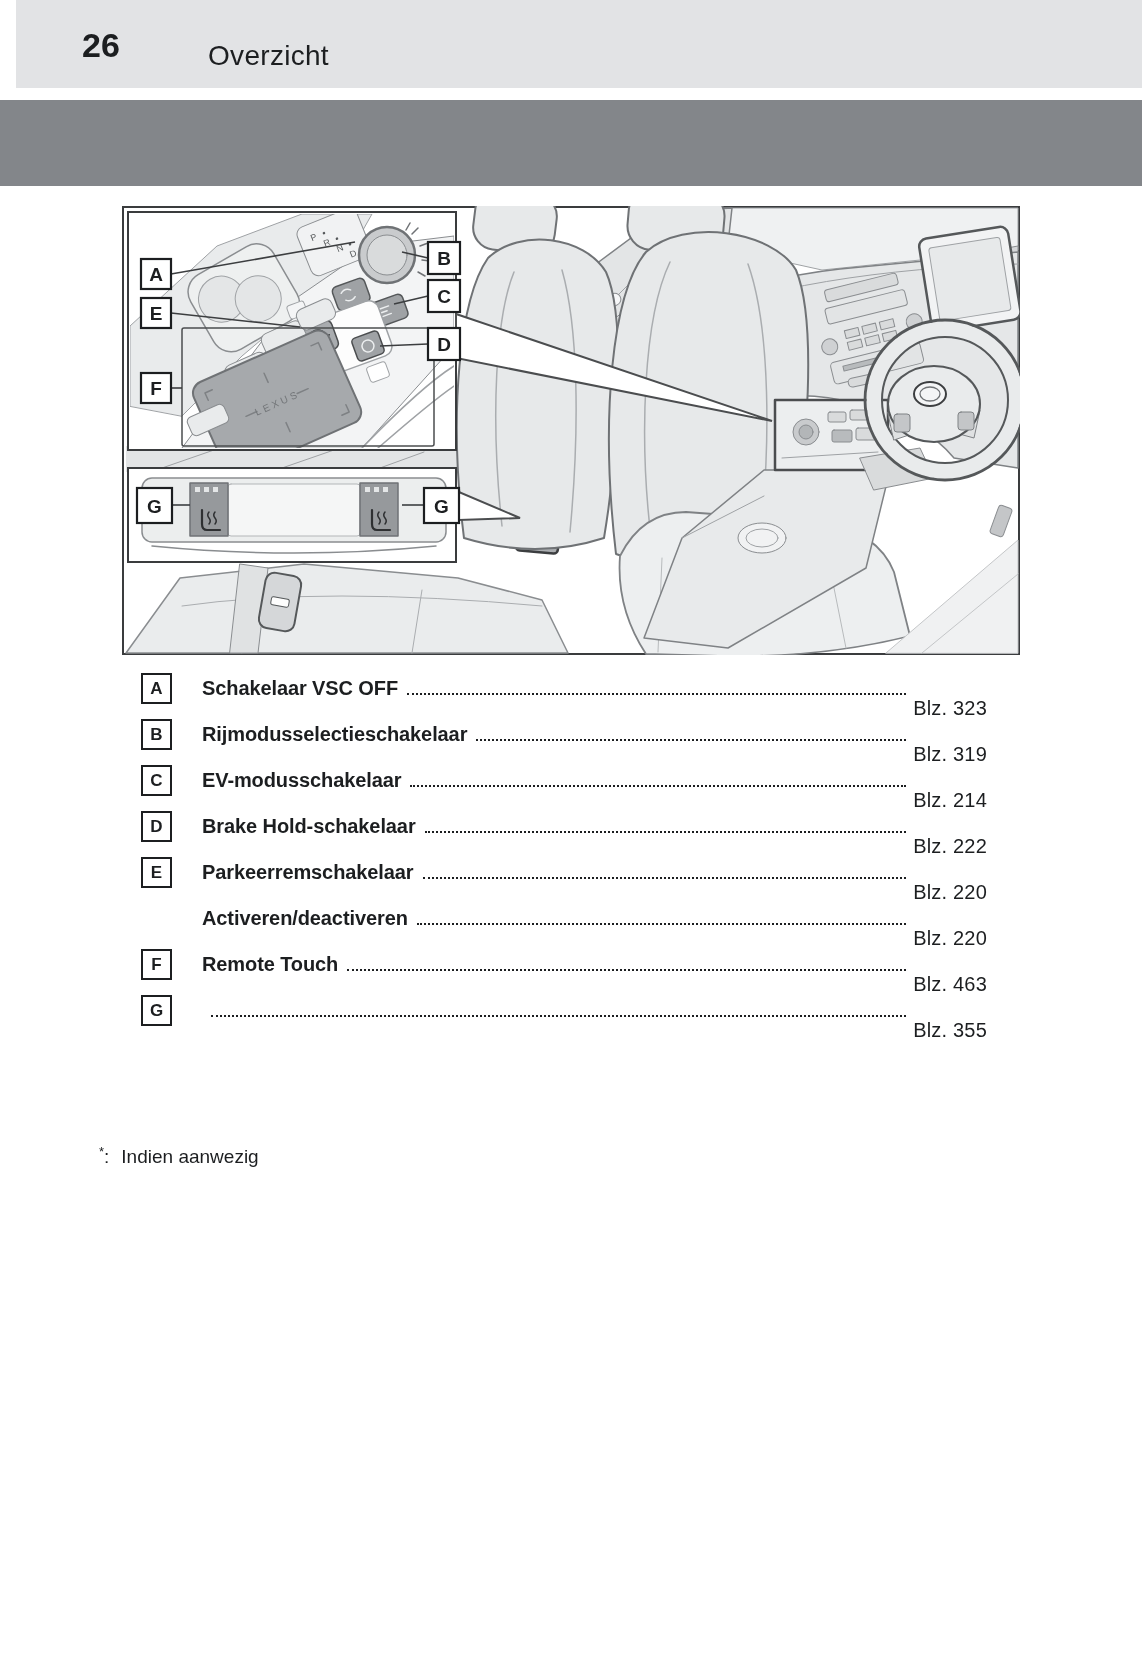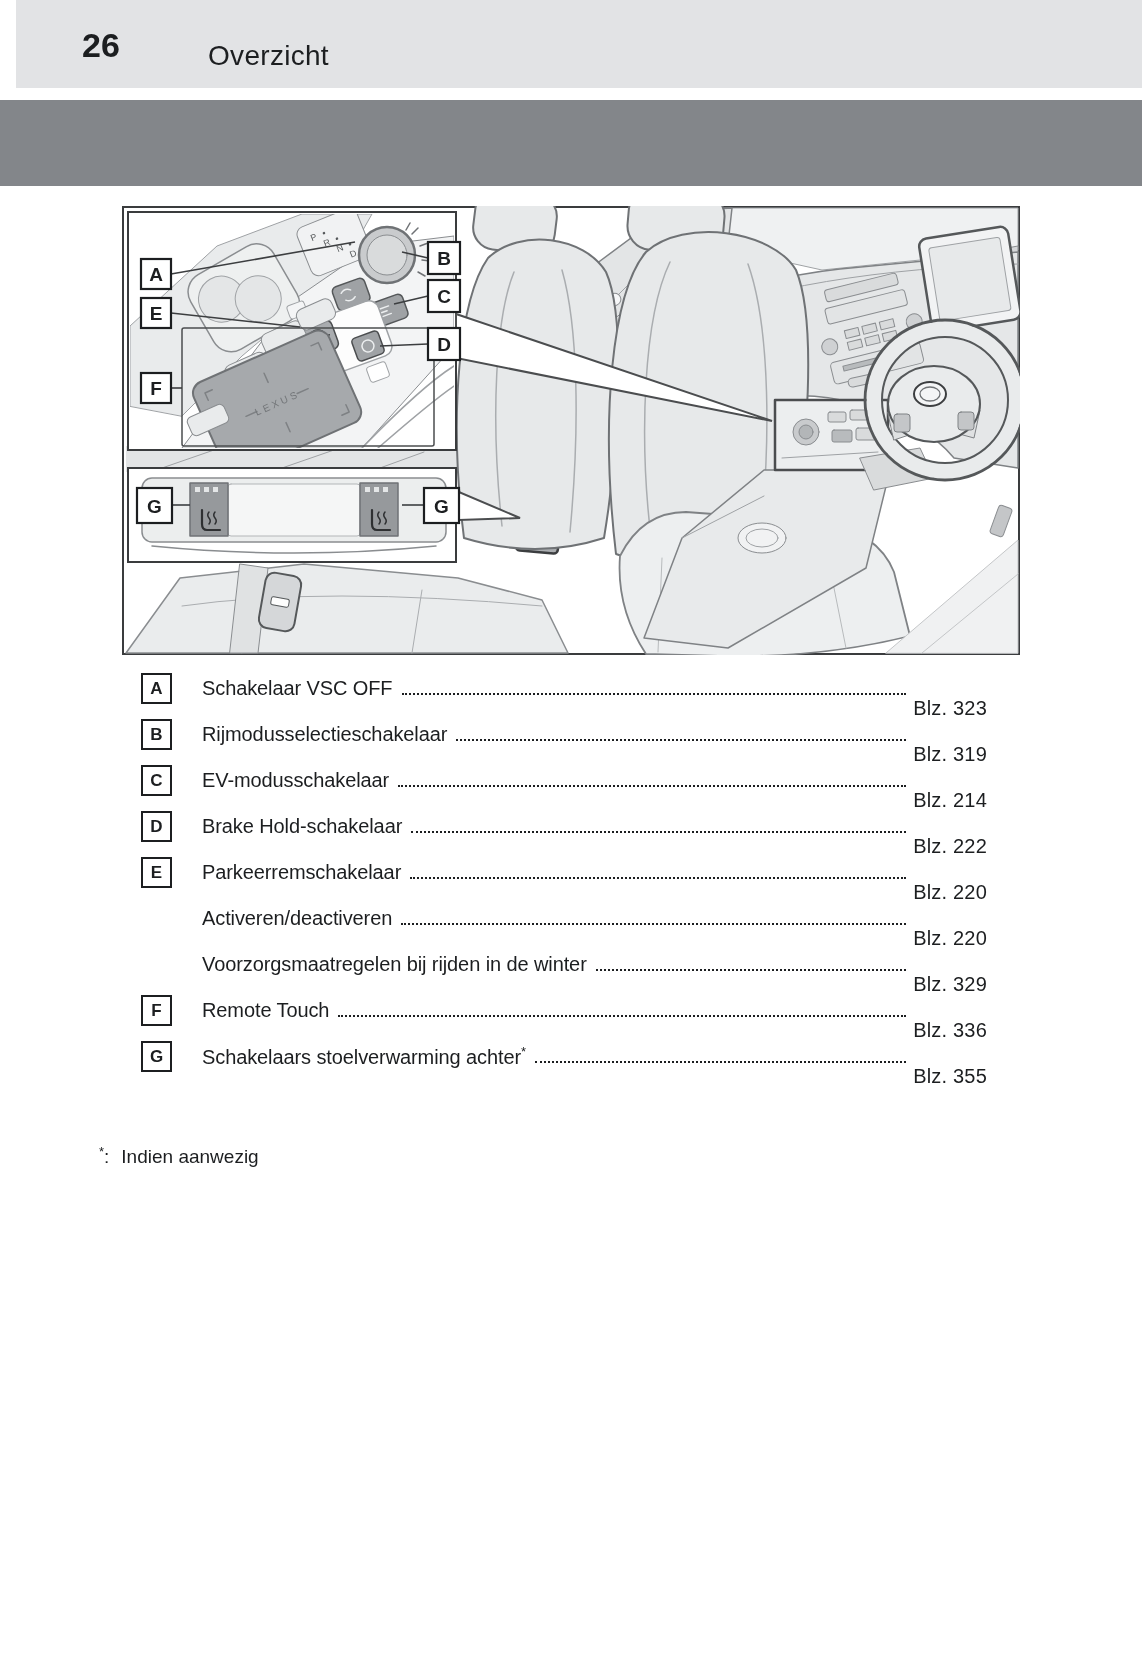--- a/index.html
+++ b/index.html
@@ -13,21 +13,21 @@
   .gray-band{position:absolute;left:0;top:100px;width:1142px;height:86px;background:#83868a;}
   .figure-wrap{position:absolute;left:122px;top:206px;width:898px;height:449px;}
   .toc{position:absolute;left:141px;top:665px;width:846px;}
   .toc-row{display:flex;align-items:center;height:46px;font-size:20px;}
   .letter-box{
     width:27px;height:27px;border:2px solid #1c1e20;flex:0 0 auto;margin-right:30px;
     display:flex;align-items:center;justify-content:center;
     font-weight:bold;font-size:17px;line-height:1;background:#fff;
   }
   .toc-row.sub .letter-box{visibility:hidden;}
-  .label-wrap{flex:0 0 auto;white-space:nowrap;letter-spacing:-0.1px;}
+  .label-wrap{flex:0 0 auto;white-space:nowrap;letter-spacing:-0.1px;font-weight:bold;}
   sup{font-size:13px;}
   .leader{flex:1 1 auto;height:2px;border-bottom:2.5px dotted #1c1e20;margin:0 7px 0 9px;transform:translateY(5px);}
   .pageref{flex:0 0 auto;white-space:nowrap;letter-spacing:.2px;margin-top:40px;}
   .footnote{position:absolute;left:99px;top:1144px;font-size:19px;}
   .footnote .sep{margin-right:12px;}
   svg text{font-family:"Liberation Sans", sans-serif;}
   .co-letter{font-size:19px;font-weight:bold;fill:#1c1e20;}
 </style>
 </head>
 <body>
@@ -346,35 +346,28 @@
     <span class="label-wrap"><span>Parkeerremschakelaar</span></span>
     <span class="leader"></span>
     <span class="pageref">Blz. 220</span>
   </div>
     <div class="toc-row sub">
     <div class="letter-box"></div>
     <span class="label-wrap"><span>Activeren/deactiveren</span></span>
     <span class="leader"></span>
     <span class="pageref">Blz. 220</span>
   </div>
-    <div class="toc-row sub">
-    <div class="letter-box"></div>
-    <span class="label-wrap"><span>Voorzorgsmaatregelen bij rijden in de winter</span></span>
-    <span class="leader"></span>
-    <span class="pageref">Blz. 329</span>
-  </div>
     <div class="toc-row">
     <div class="letter-box">F</div>
     <span class="label-wrap"><span>Remote Touch</span></span>
     <span class="leader"></span>
-    <span class="pageref">Blz. 336</span>
+    <span class="pageref">Blz. 463</span>
   </div>
     <div class="toc-row">
     <div class="letter-box">G</div>
-    <span class="label-wrap"><span>Schakelaars stoelverwarming achter</span><sup>*</sup></span>
     <span class="leader"></span>
     <span class="pageref">Blz. 355</span>
   </div>
   </div>
 
 <div class="footnote">
   <sup>*</sup><span class="sep">:</span><span>Indien aanwezig</span>
 </div>
 
 </body></html>

